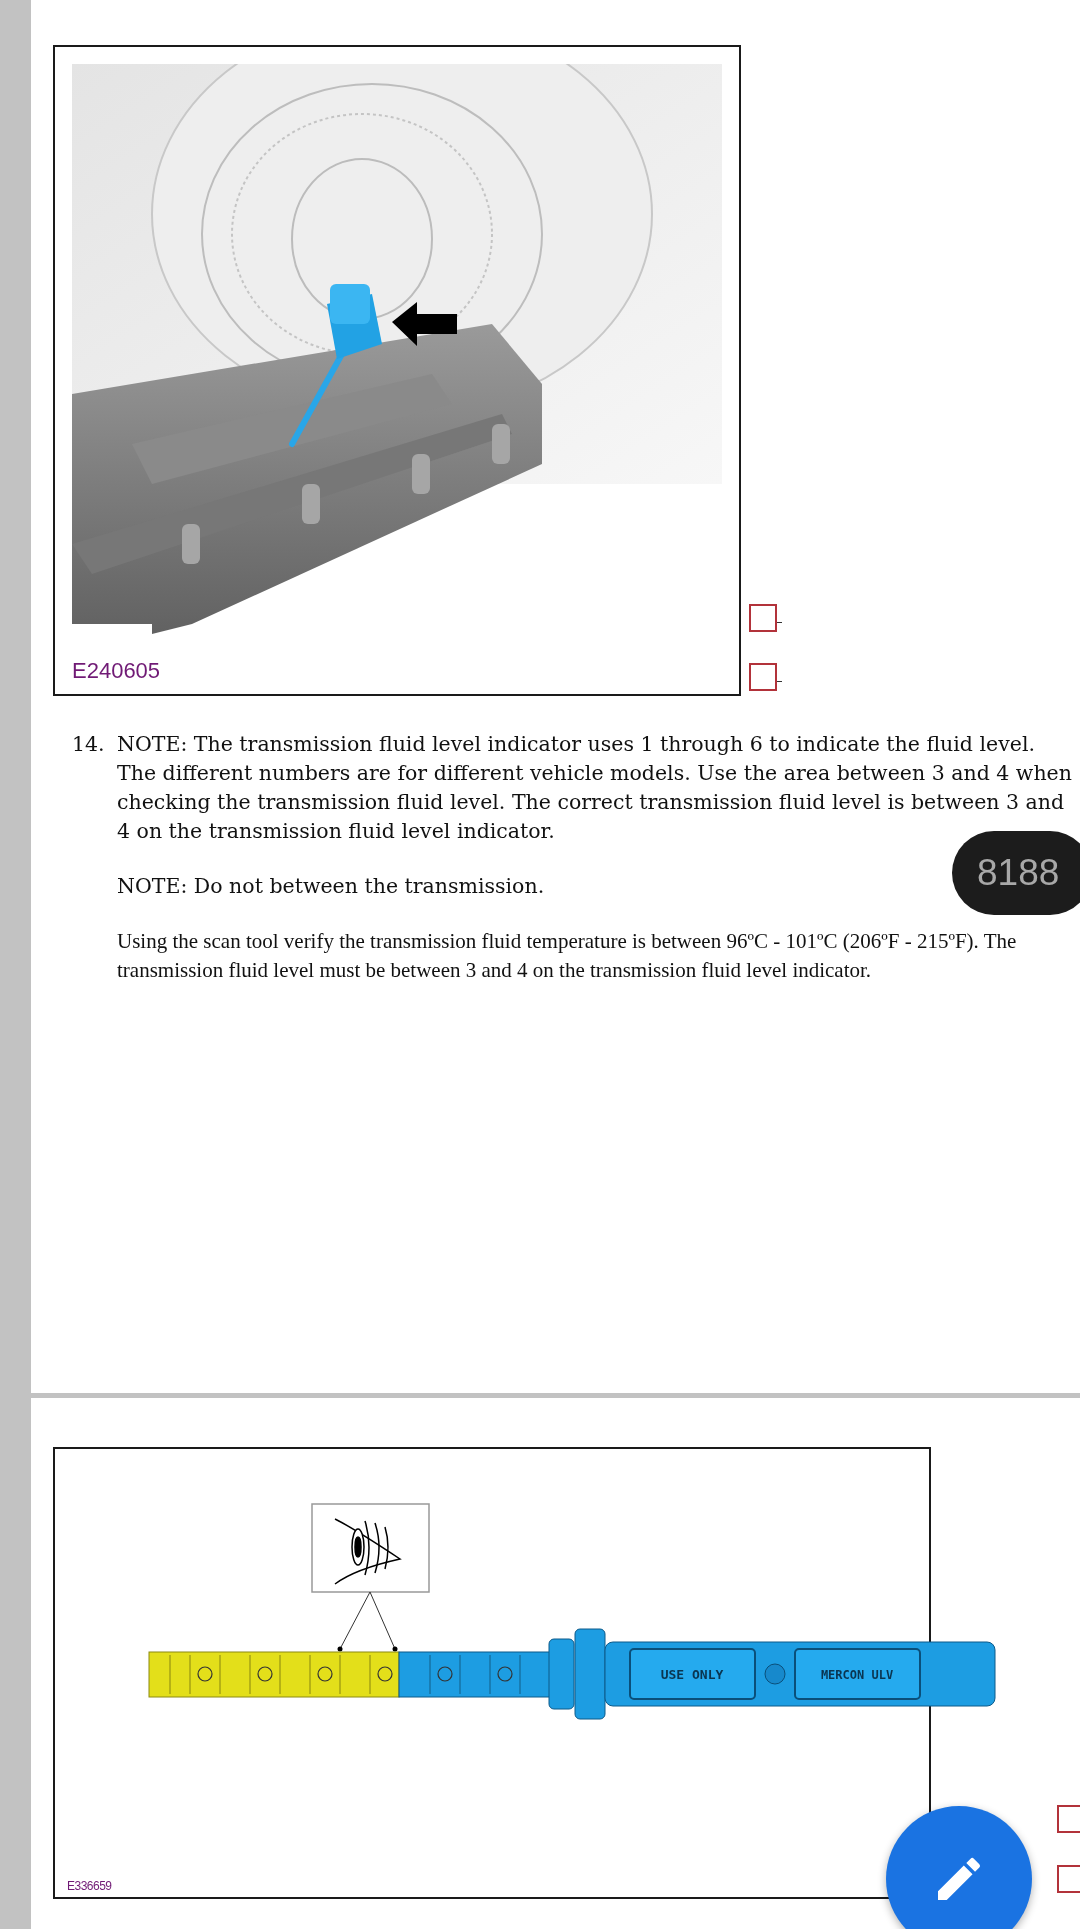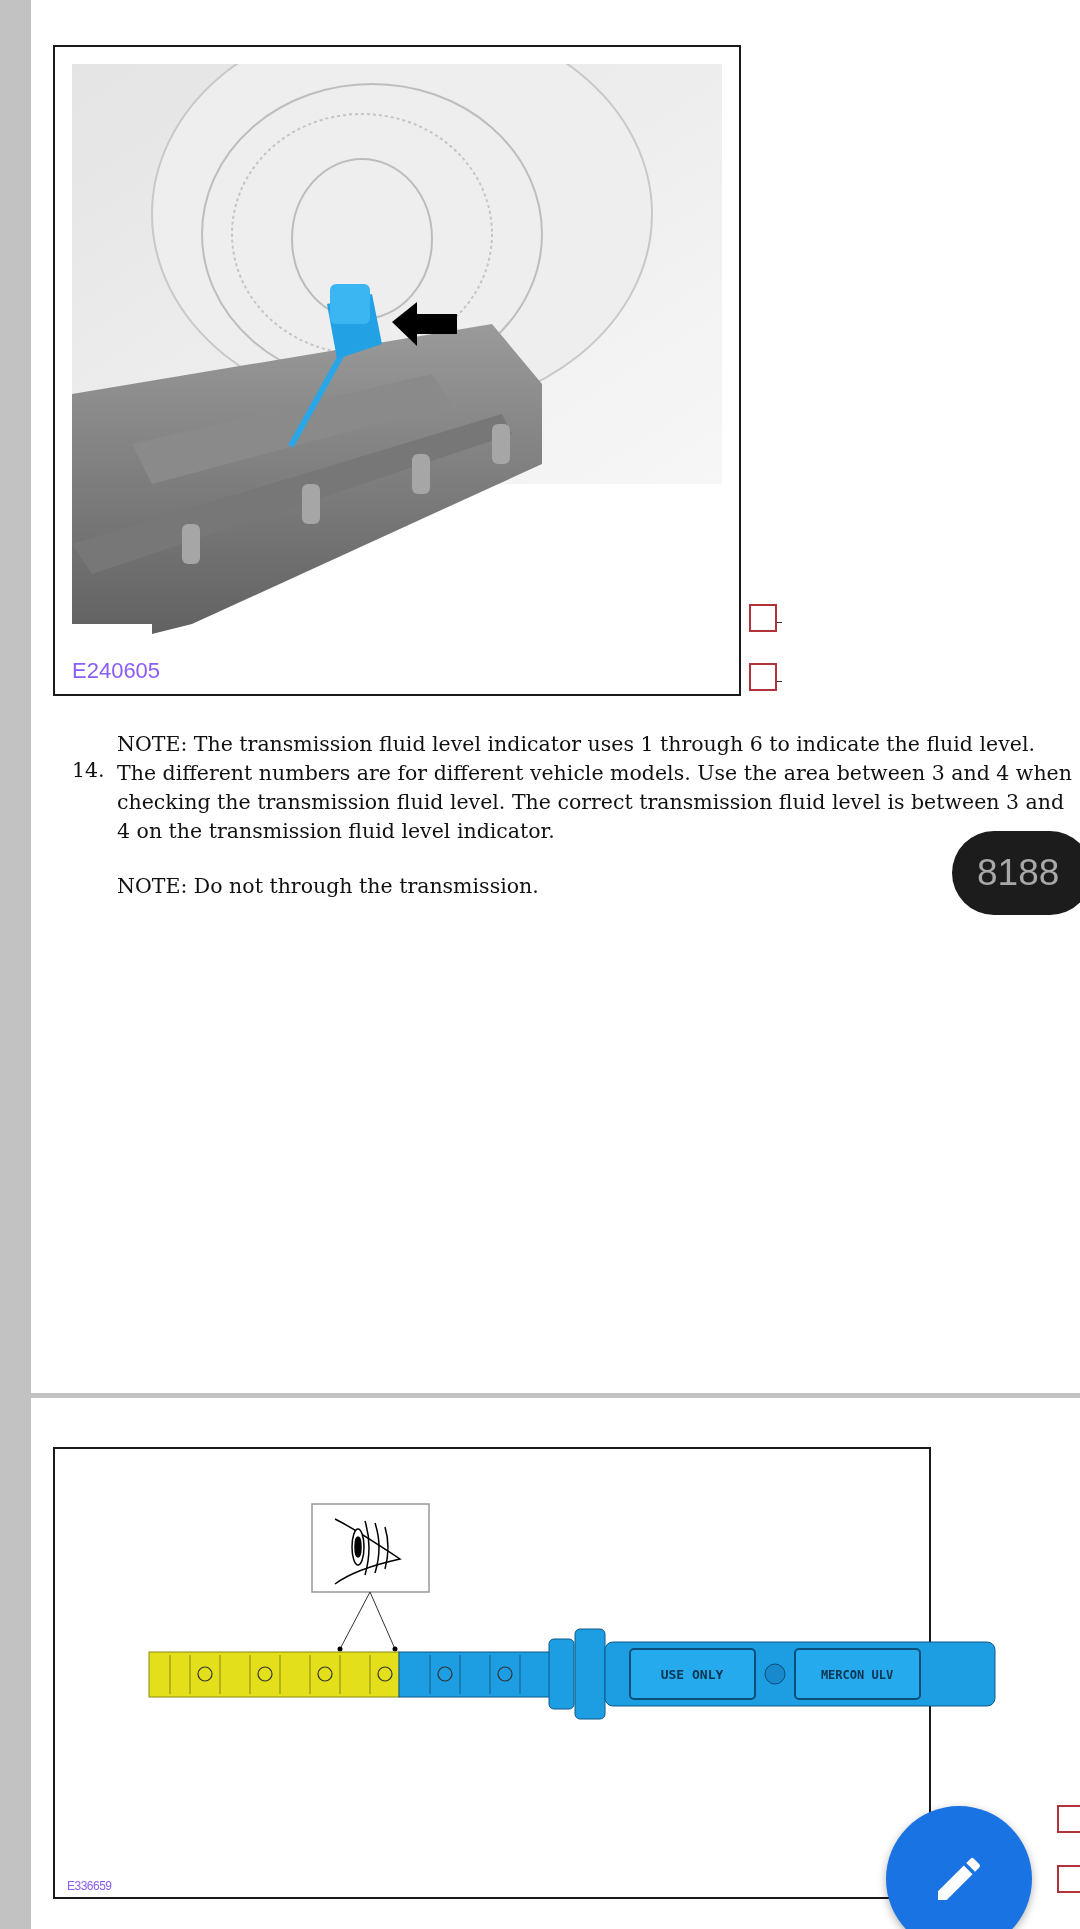--- a/index.html
+++ b/index.html
@@ -7,29 +7,29 @@
     width: 1080px; height: 1929px; position: relative; overflow: hidden;
     background: #ffffff;
     font-family: "DejaVu Serif", serif;
   }
   .left-rail { position: absolute; left: 0; top: 0; width: 31px; height: 1929px; background: #c2c2c2; }
   .page-sep { position: absolute; left: 31px; top: 1393px; width: 1049px; height: 5px; background: #c2c2c2; }
 
   .fig { position: absolute; border: 2px solid #1a1a1a; background: #fff; box-sizing: border-box; }
   .fig1 { left: 53px; top: 45px; width: 688px; height: 651px; }
   .fig2 { left: 53px; top: 1447px; width: 878px; height: 452px; }
-  .fig-id { position: absolute; font-family: "Liberation Sans", sans-serif; color: #8b5cf6; }
+  .fig-id { position: absolute; font-family: "Liberation Sans", sans-serif; color: #701a75; }
   .fig1 .fig-id { left: 17px; bottom: 10px; font-size: 22px; }
   .fig2 .fig-id { left: 12px; bottom: 4px; font-size: 12px; letter-spacing: -0.5px; }
 
   .callout-box { position: absolute; width: 28px; height: 28px; border: 2px solid #b2323a; box-sizing: border-box; background: #fff; }
   .callout-box::after { content: ""; position: absolute; right: -7px; top: 16px; width: 5px; height: 1px; background: #333; }
 
   .step { position: absolute; left: 72px; top: 730px; width: 1010px; color: #111; font-size: 20.5px; line-height: 29px; }
-  .step-num { position: absolute; left: 0; top: 0; margin-top: 26px; }
+  .step-num { position: absolute; left: 0; top: 0; }
   .step-body { margin-left: 45px; }
   .note-label { font-weight: normal; font-style: normal; }
   .note-text { }
   .para { margin: 0 0 26px 0; }
   .body-text { font-family: "Liberation Serif", serif; font-size: 21px; line-height: 29px; }
 
   .page-badge { position: absolute; left: 952px; top: 831px; width: 140px; height: 84px; background: #1c1c1c; border-radius: 42px; color: #a8a8a8; font-family: "Liberation Sans", sans-serif; font-size: 37px; line-height: 84px; padding-left: 25px; box-sizing: border-box; }
 
   .fab { position: absolute; left: 886px; top: 1806px; width: 146px; height: 146px; border-radius: 50%; background: #1a73e2; box-shadow: 0 3px 8px rgba(0,0,0,0.3); display: flex; align-items: center; justify-content: center; }
 </style>
@@ -78,22 +78,23 @@
 
 <div class="step">
   <span class="step-num">14.</span>
   <div class="step-body">
     <p class="para" style="width:960px;">
       <span class="note-label">NOTE:</span>
       <span class="note-text">The transmission fluid level indicator uses 1 through 6 to indicate the fluid level. The different numbers are for different vehicle models. Use the area between 3 and 4 when checking the transmission fluid level. The correct transmission fluid level is between 3 and 4 on the transmission fluid level indicator.</span>
     </p>
     <p class="para">
       <span class="note-label">NOTE:</span>
-      <span class="note-text">Do not through the transmission.</span>
+      <span class="note-text">Do not between the transmission.</span>
     </p>
+    <p class="para body-text" style="width:920px;">Using the scan tool verify the transmission fluid temperature is between 96ºC - 101ºC (206ºF - 215ºF). The transmission fluid level must be between 3 and 4 on the transmission fluid level indicator.</p>
   </div>
 </div>
 
 <div class="page-badge">8188</div>
 
 <div class="page-sep"></div>
 
 <div class="fig fig2">
   <svg width="990" height="300" viewBox="0 0 990 300" style="position:absolute;left:0;top:50px;">
 

